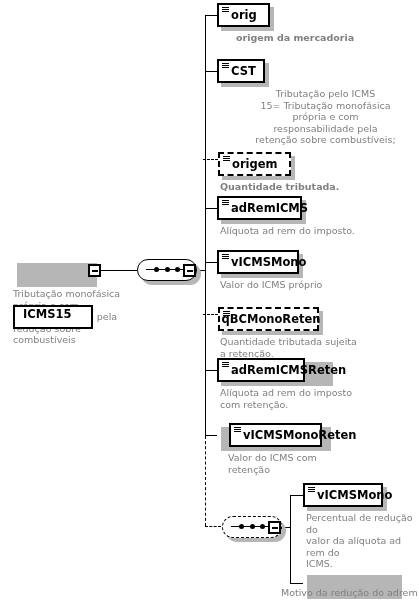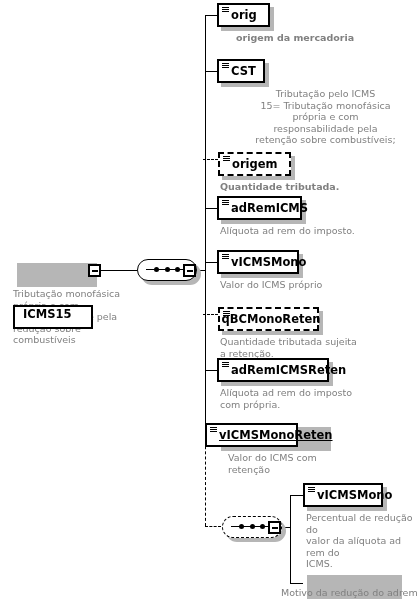--- a/index.html
+++ b/index.html
@@ -199,34 +199,34 @@
         <i></i>
         <i></i>
       </span>
     <span>qBCMonoReten</span>
   </div>
   <div class="desc" style="left:220px;top:336px;width:195px;">Quantidade tributada sujeita
 a retenção.</div>
 
   <div class="ln lnh" style="left:205px;top:370px;width:12px;"></div>
   <div class="eshadow" style="left:221px;top:362px;width:112px;height:24px;"></div>
-  <div class="ebox" style="left:217px;top:358px;width:112px;">
+  <div class="ebox" style="left:217px;top:358px;width:88px;">
     <span class="hamb">
         <i></i>
         <i></i>
         <i></i>
       </span>
     <span>adRemICMSReten</span>
   </div>
   <div class="desc" style="left:220px;top:387px;width:195px;">Alíquota ad rem do imposto
-com própria.</div>
+com retenção.</div>
 
   <div class="ln lnh" style="left:205px;top:435px;width:12px;"></div>
   <div class="eshadow" style="left:221px;top:427px;width:110px;height:24px;"></div>
-  <div class="ebox" style="left:205px;top:423px;width:93px;text-decoration:underline;">
+  <div class="ebox" style="left:229px;top:423px;width:93px;">
     <span class="hamb">
         <i></i>
         <i></i>
         <i></i>
       </span>
     <span>vICMSMonoReten</span>
   </div>
   <div class="desc" style="left:228px;top:452px;width:195px;">Valor do ICMS com
 retenção</div>
 

